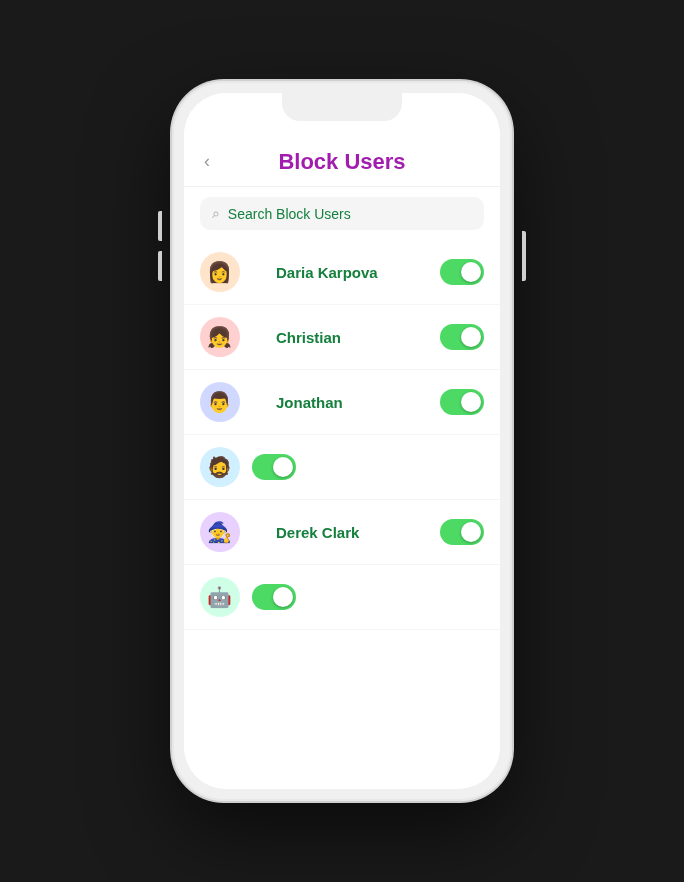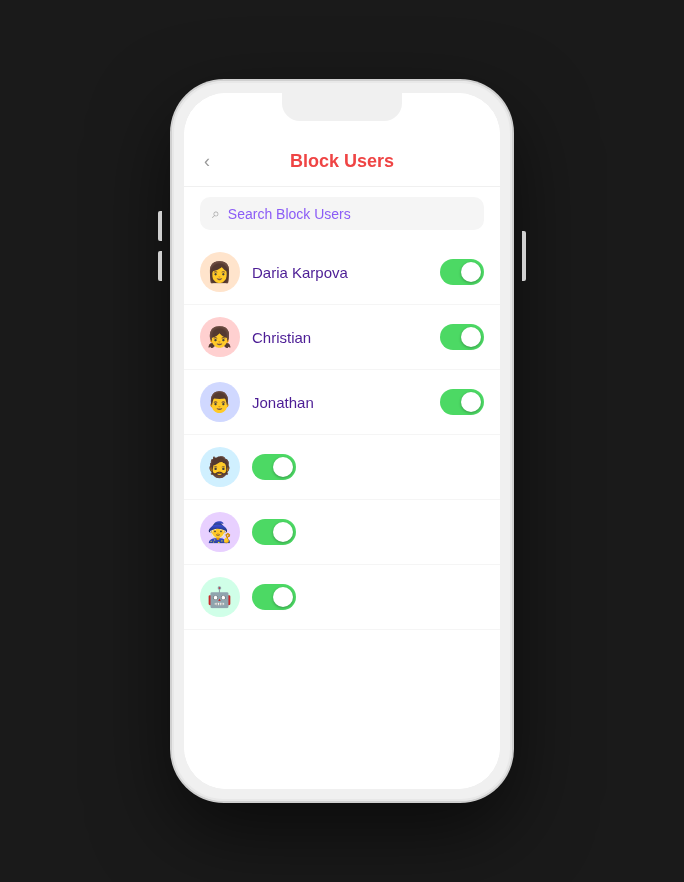--- a/index.html
+++ b/index.html
@@ -114,22 +114,22 @@
       color: #999;
       font-size: 18px;
       cursor: pointer;
       padding: 4px;
     }
 
     .header-title {
       position: absolute;
       left: 50%;
       transform: translateX(-50%);
-      color: #ef4444;
-      font-size: 18px;
+      color: #a21caf;
+      font-size: 22px;
       font-weight: 600;
     }
 
     
     .search-bar {
       margin: 10px 16px;
       background: #f5f5f5;
       border-radius: 10px;
       display: flex;
       align-items: center;
@@ -137,21 +137,21 @@
       flex-shrink: 0;
     }
 
     .search-icon {
       color: #aaa;
       font-size: 14px;
       margin-right: 8px;
     }
 
     .search-placeholder {
-      color: #8b5cf6;
+      color: #15803d;
       font-size: 14px;
     }
 
     
     .user-list {
       flex: 1;
       overflow-y: auto;
       padding: 0;
     }
 
@@ -179,22 +179,23 @@
     .avatar-1 { background: #ffe4cc; }
     .avatar-2 { background: #ffd0d0; }
     .avatar-3 { background: #d0d8ff; }
     .avatar-4 { background: #d0f0ff; }
     .avatar-5 { background: #e8d0ff; }
     .avatar-6 { background: #d0ffe8; }
 
     .user-name {
       flex: 1;
       font-size: 15px;
-      color: #4c1d95;
-      font-weight: 400;
+      color: #15803d;
+      font-weight: 700;
+      margin-left: 24px;
     }
 
     
     .toggle {
       position: relative;
       width: 44px;
       height: 26px;
       cursor: pointer;
       flex-shrink: 0;
     }
@@ -280,20 +281,21 @@
           <div class="user-item">
             <div class="avatar avatar-4">🧔</div>
             <div class="toggle">
               <div class="toggle-track">
                 <div class="toggle-thumb"></div>
               </div>
             </div>
           </div>
           <div class="user-item">
             <div class="avatar avatar-5">🧙</div>
+            <span class="user-name">Derek Clark</span>
             <div class="toggle">
               <div class="toggle-track">
                 <div class="toggle-thumb"></div>
               </div>
             </div>
           </div>
           <div class="user-item">
             <div class="avatar avatar-6">🤖</div>
             <div class="toggle">
               <div class="toggle-track">

